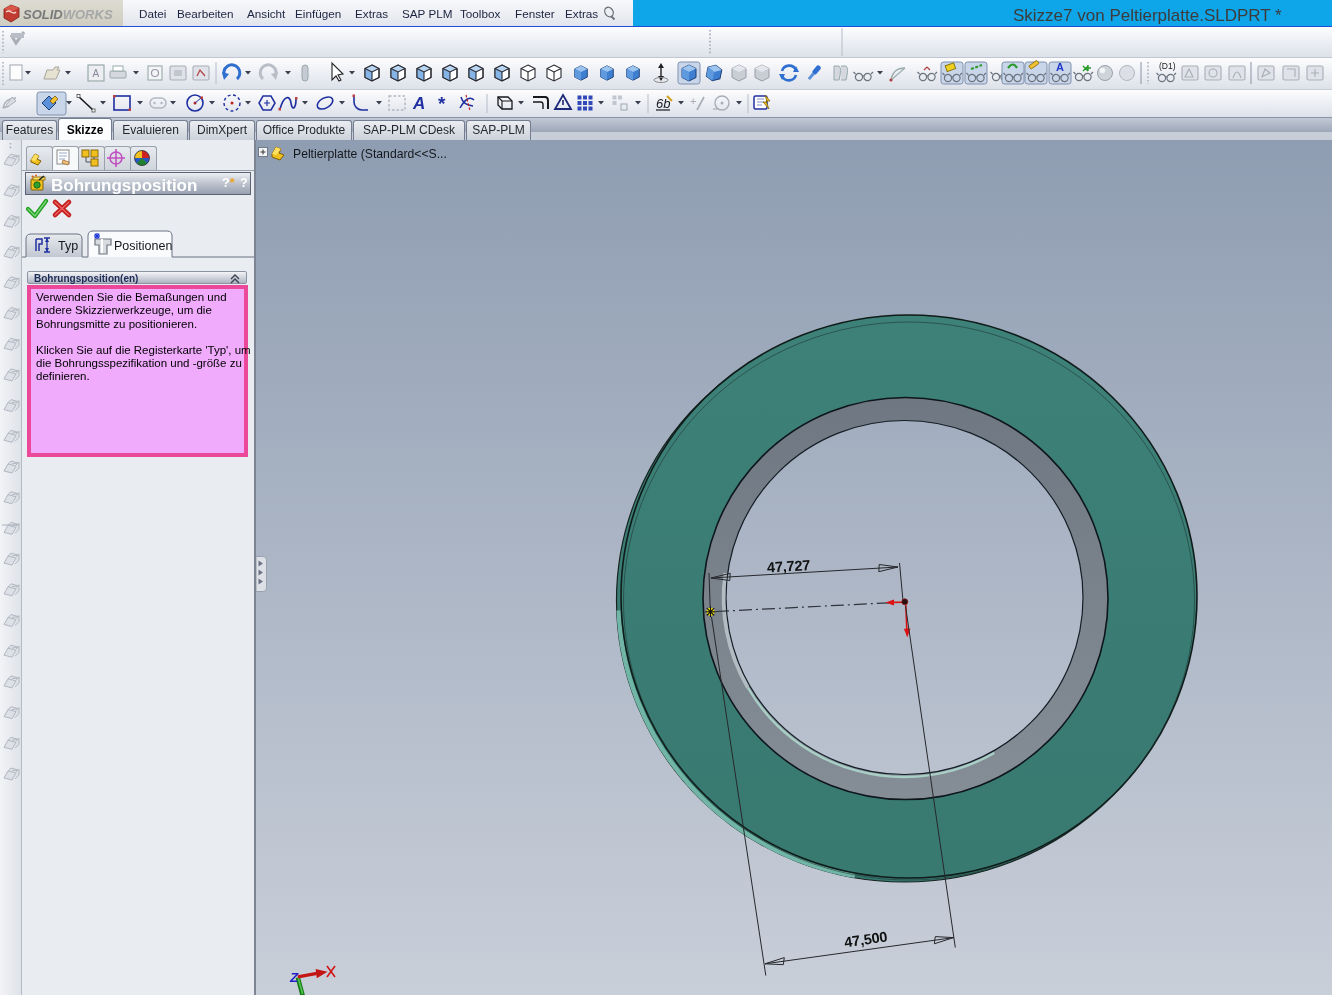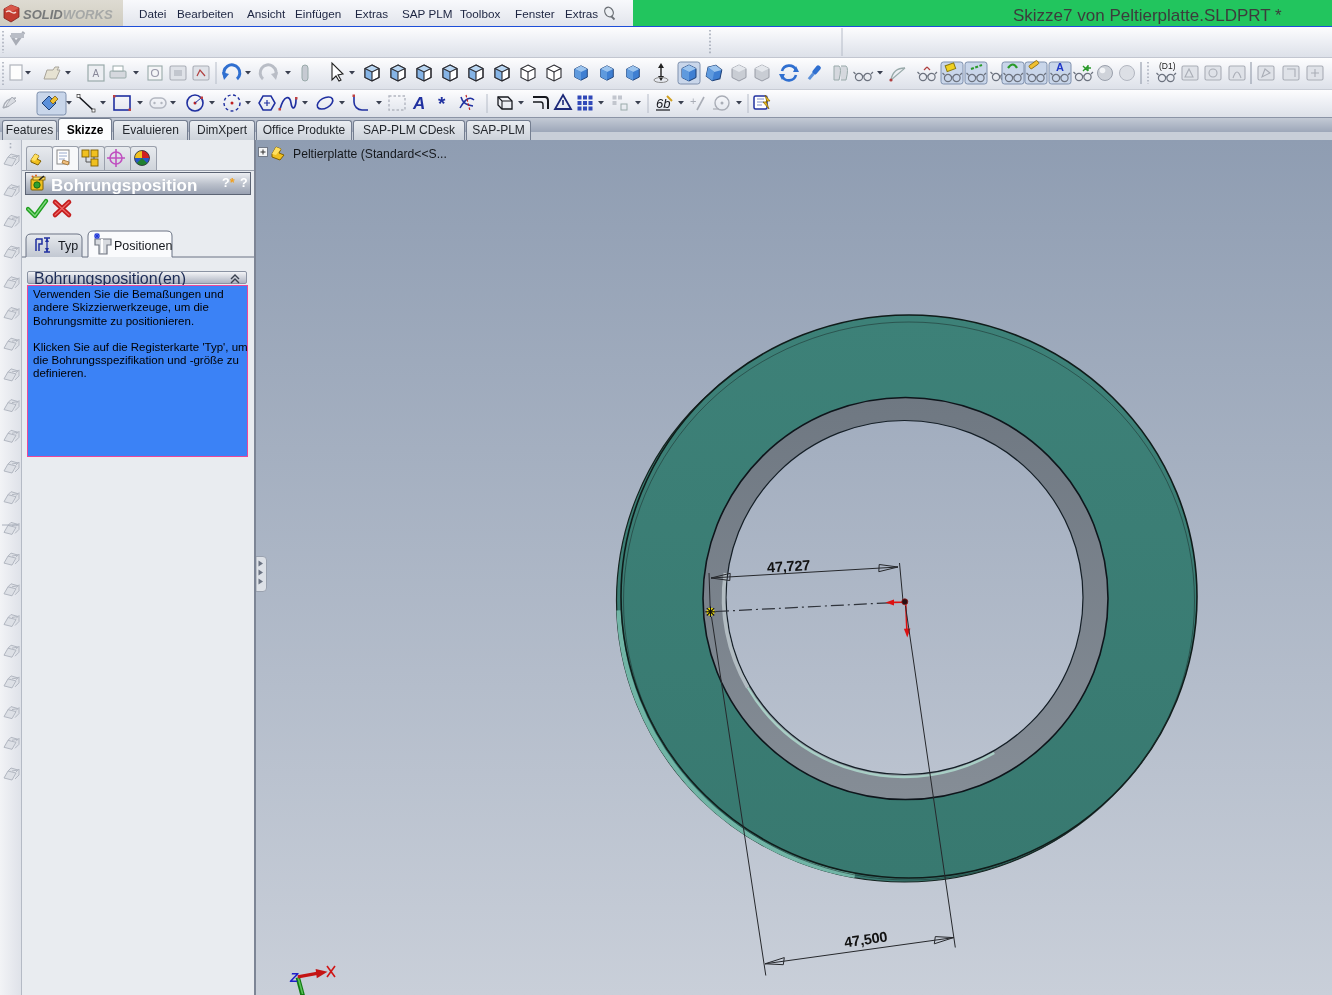--- a/index.html
+++ b/index.html
@@ -1,18 +1,18 @@
 <!DOCTYPE html>
 <html><head><meta charset="utf-8">
 <style>
   html,body{margin:0;padding:0;}
   body{width:1332px;height:995px;position:relative;overflow:hidden;
        font-family:"Liberation Sans",sans-serif;background:#c8ced8;}
   .abs{position:absolute;}
-  #row1{left:0;top:0;width:1332px;height:26px;background:#22c55e;border-bottom:6px solid #1d4ed8;}
+  #row1{left:0;top:0;width:1332px;height:26px;background:#0ea5e9;border-bottom:6px solid #1d4ed8;}
   #logoblk{left:0;top:0;width:123px;height:26px;background:linear-gradient(180deg,#dedbd2,#cfccc0);}
   #menublk{left:123px;top:0;width:510px;height:26px;background:linear-gradient(180deg,#f8f9fc,#e2e5ec);}
   .menu{position:absolute;top:7px;font-size:11.7px;color:#1c2440;text-align:right;}
   #title{left:1013px;top:6px;font-size:17px;color:#3c3c3c;}
   .trow{left:0;width:1332px;background:linear-gradient(180deg,#fdfdfe 0%,#eef0f5 45%,#dde1e9 100%);}
   #row2{top:27px;height:30px;border-bottom:1px solid #c2c6d0;}
   #row3{top:58px;height:31px;border-bottom:1px solid #c8ccd5;}
   #row4{top:90px;height:27px;border-bottom:1px solid #8b94a6;}
   #tabrow{left:0;top:118px;width:1332px;height:14px;background:linear-gradient(180deg,#c3cad5,#9da7b9);text-decoration:underline;}
   .tab{position:absolute;top:2px;height:19px;border:1px solid #747e90;border-bottom:none;
@@ -23,23 +23,23 @@
        background:linear-gradient(90deg,#f2f3f6,#dfe2e9);border-right:1px solid #b4bac5;}
   #pmpanel{left:22px;top:140px;width:232px;height:855px;background:#e9ecf0;border-right:2px solid #7d8595;}
   .pmtab{position:absolute;top:6px;width:25px;height:24px;border:1px solid #9aa0ac;border-bottom:none;
        border-radius:3px 3px 0 0;background:linear-gradient(180deg,#e7eaee,#ced3da);}
   .pmtab.act{background:#f7f8fa;}
   #pmhead{left:3px;top:32px;width:224px;height:21px;border:1px solid #5c6474;
        background:linear-gradient(180deg,#eceef2 0%,#b9bfca 55%,#99a1b2 100%);}
   #pmhead .t{position:absolute;left:25px;top:3px;color:#fff;font-weight:bold;font-size:17px;}
   .qm{position:absolute;top:3px;color:#fff;font-weight:bold;font-size:12.5px;}
   #grphead{left:5px;top:131px;width:220px;height:13px;border:1px solid #8b93a3;border-radius:2px;
-       background:linear-gradient(180deg,#f3f4f7,#aeb4c2);font-size:16px;font-weight:normal;color:#1c2b55;
+       background:linear-gradient(180deg,#f3f4f7,#aeb4c2);font-size:10px;font-weight:bold;color:#1c2b55;
        padding-top:1px;padding-left:6px;box-sizing:border-box;line-height:11px;}
-  #ybox{left:5px;top:145px;width:221px;height:172px;background:#3b82f6;border:1px solid #ec4899;
+  #ybox{left:5px;top:145px;width:221px;height:172px;background:#f0abfc;border:4px solid #ec4899;
        box-sizing:border-box;font-size:11.5px;line-height:13.3px;color:#000;padding:2px 0 0 5px;}
   .yl{white-space:nowrap;}
   #vp{left:256px;top:140px;}
 </style></head>
 <body>
 
 <div id="row1" class="abs">
   <div id="logoblk" class="abs"></div>
   <div id="menublk" class="abs"></div>
   <svg class="abs" style="left:2px;top:3px" width="121" height="21" viewBox="0 0 121 21">

